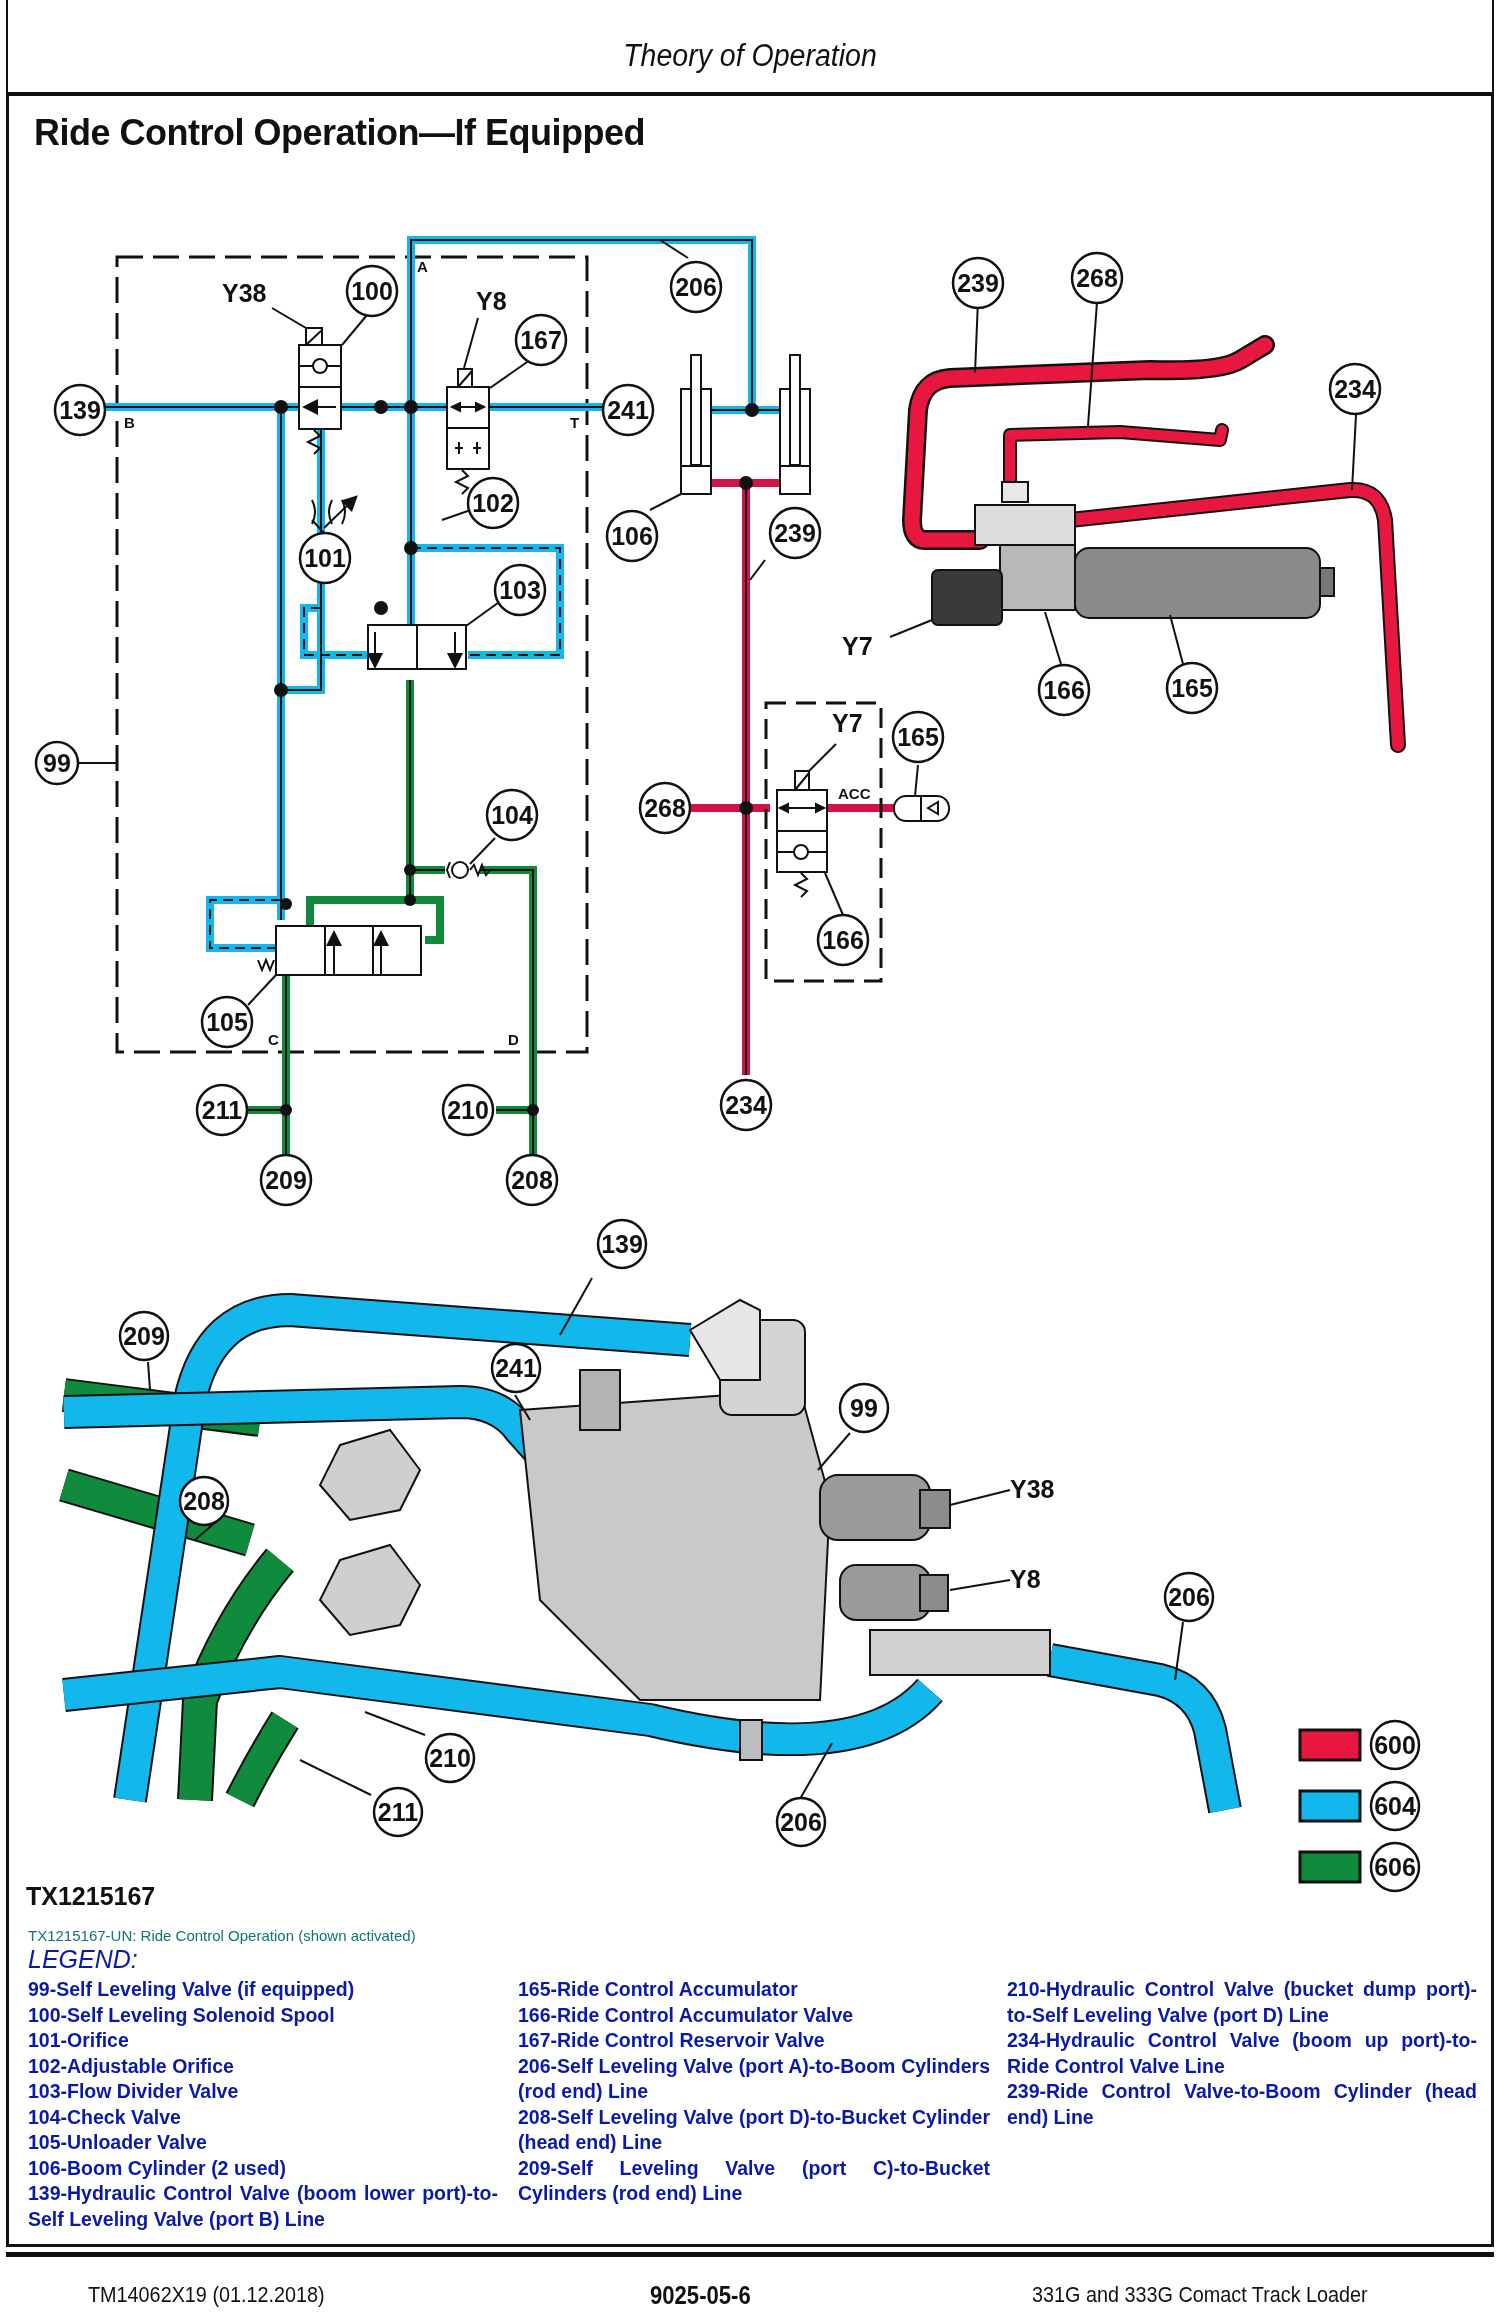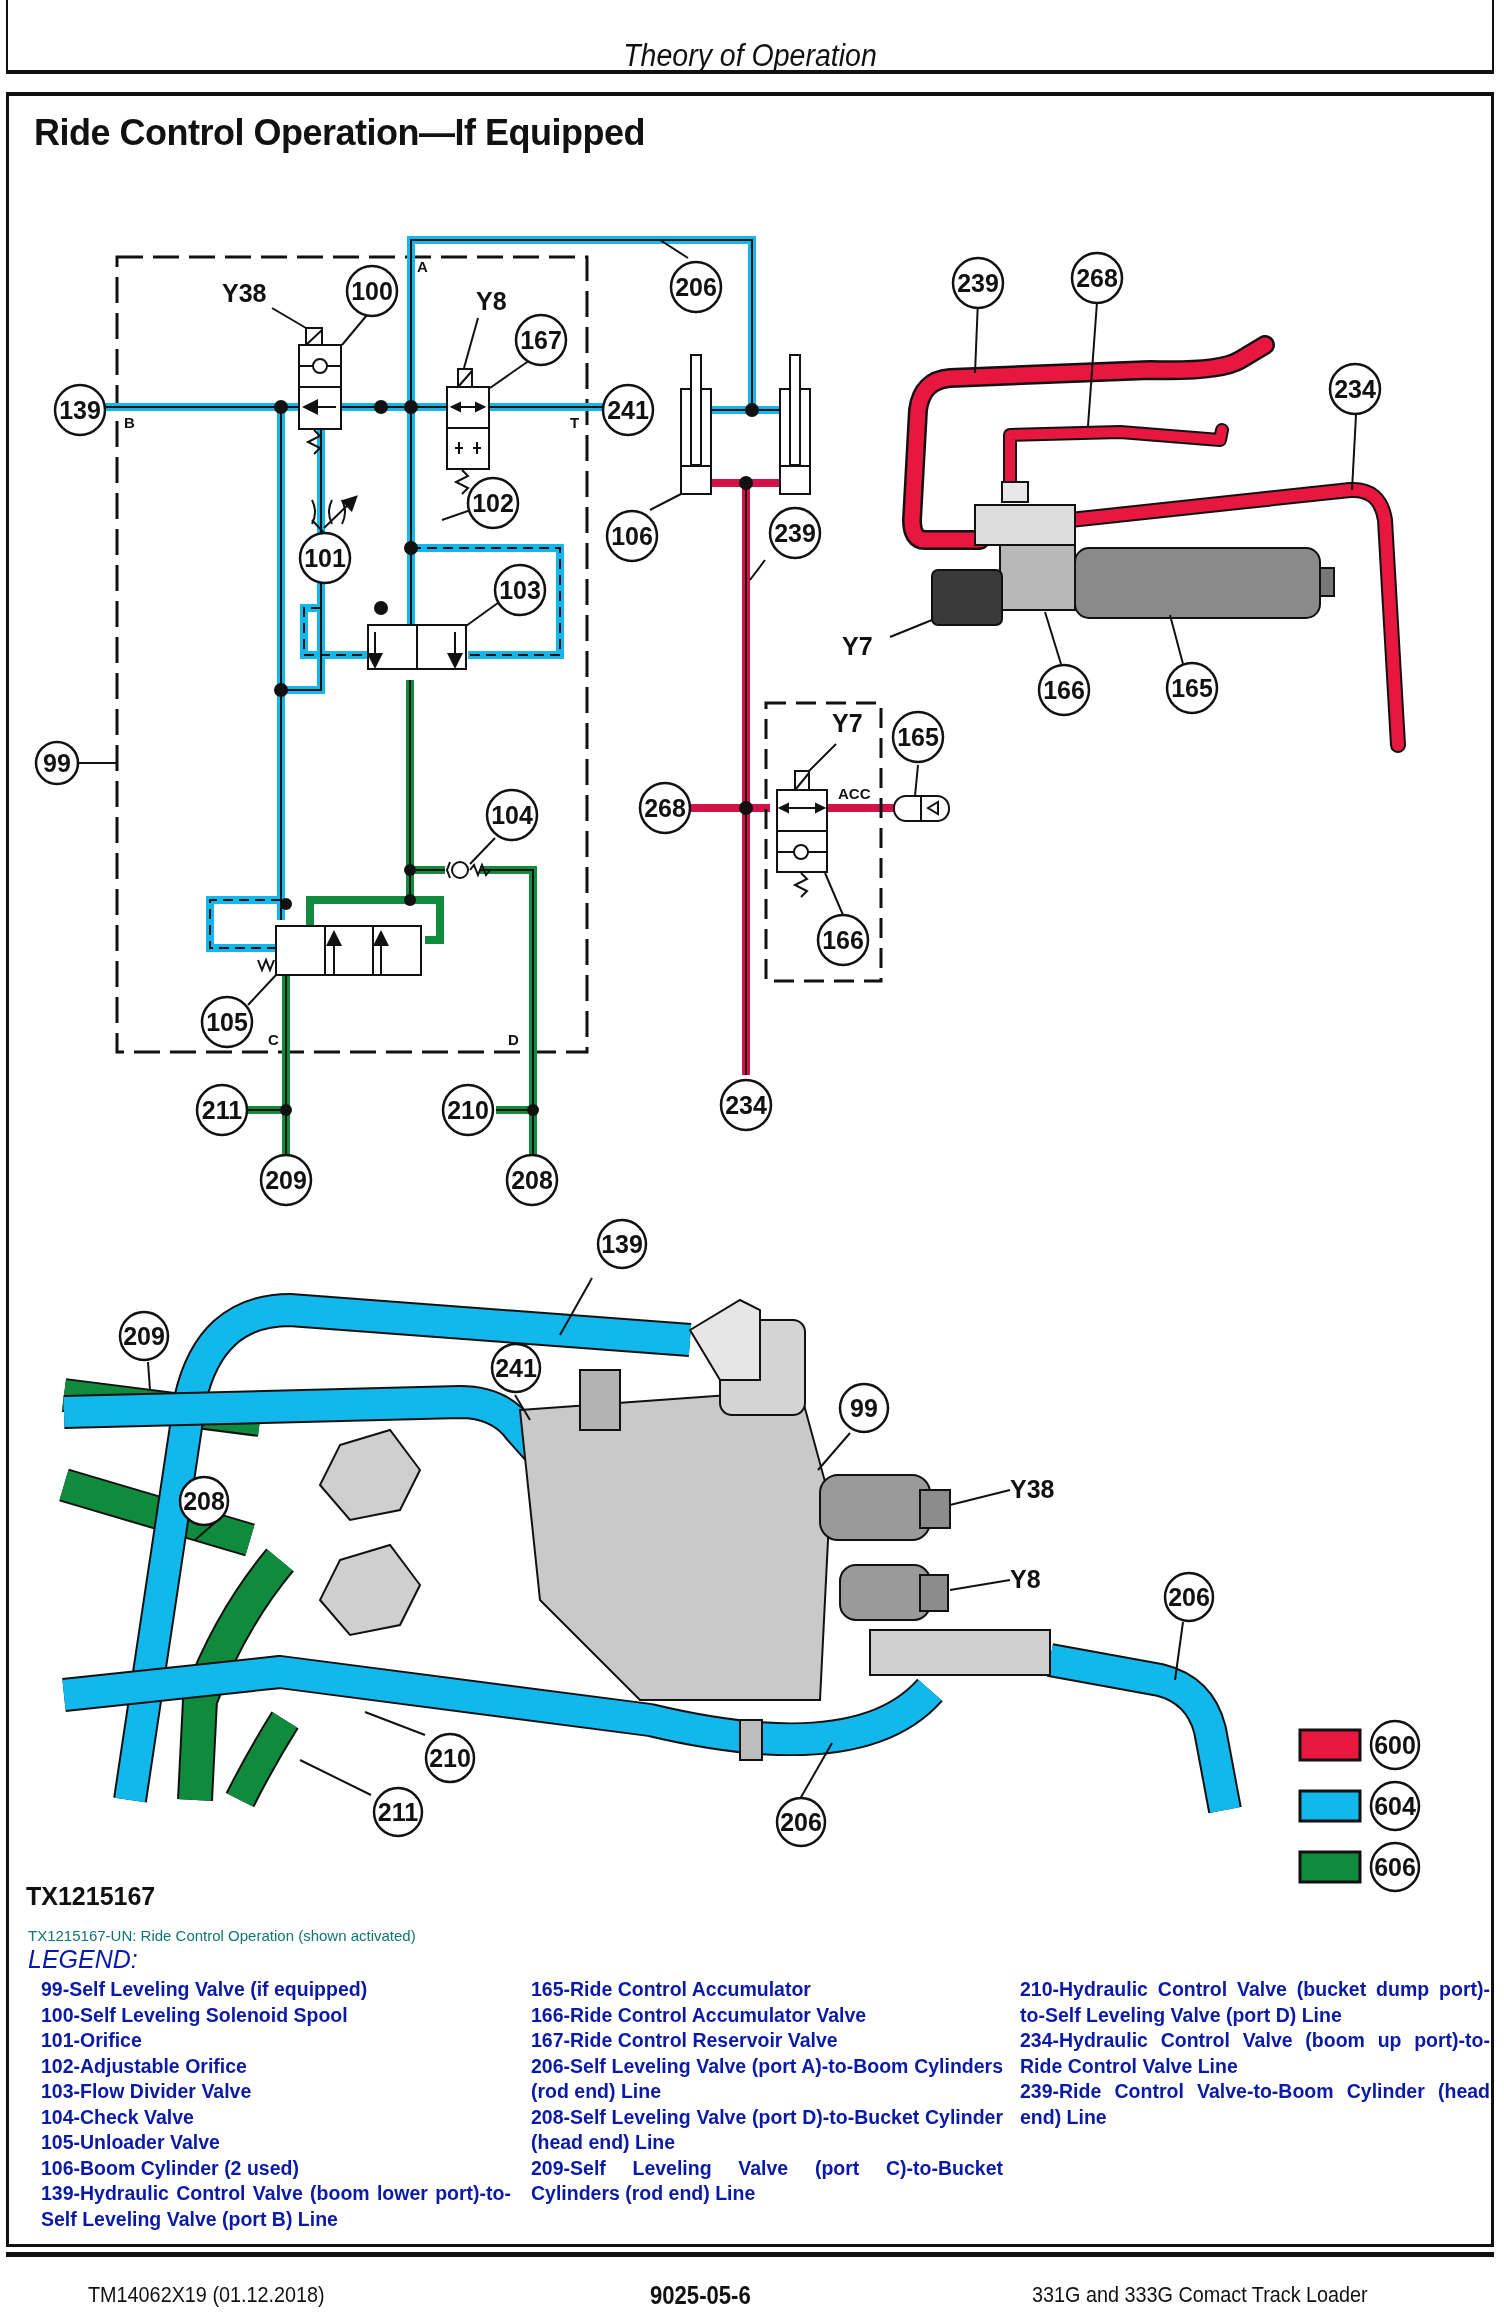--- a/index.html
+++ b/index.html
@@ -1,27 +1,27 @@
 <!DOCTYPE html>
 <html><head>
 <meta charset="utf-8">
 <style>
   html, body { margin: 0; padding: 0; background: #fff; }
   body { width: 1504px; height: 2320px; position: relative; font-family: "Liberation Sans", sans-serif; color: #111; overflow: hidden; }
-  .header-box { position: absolute; left: 6px; top: 0; width: 1488px; height: 74px; border-left: 2px solid #111; border-right: 2px solid #111; border-bottom: 4px solid #111; box-sizing: border-box; }
+  .header-box { position: absolute; left: 6px; top: 0; width: 1488px; height: 96px; border-left: 2px solid #111; border-right: 2px solid #111; border-bottom: 4px solid #111; box-sizing: border-box; }
   .header-title { position: absolute; left: 0; right: 0; top: 38px; text-align: center; font-size: 31px; font-style: italic; font-family: "Liberation Sans", sans-serif; transform: scaleX(0.92); }
   .main-box { position: absolute; left: 6px; top: 92px; width: 1488px; height: 2155px; border: 3px solid #111; border-top-width: 4px; box-sizing: border-box; }
   .section-title { position: absolute; left: 22px; top: 112px; font-size: 36px; font-weight: bold; letter-spacing: -0.5px; margin-left: 12px; }
   svg.diagram { position: absolute; left: 0; top: 0; }
   .callout-text { font-family: "Liberation Sans", sans-serif; font-weight: bold; font-size: 25px; fill: #111; }
   .port-text { font-family: "Liberation Sans", sans-serif; font-weight: bold; font-size: 15px; fill: #111; }
   .tx-id { position: absolute; left: 26px; top: 1882px; font-size: 25px; font-weight: bold; }
   .caption { position: absolute; left: 28px; top: 1927px; font-size: 15px; color: #0f766e; }
   .legend-heading { position: absolute; left: 28px; top: 1945px; font-size: 25px; color: #0a1aa8; font-style: italic; }
-  .legend-col { position: absolute; top: 1977px; font-size: 19.5px; font-weight: bold; color: #0a1aa8; line-height: 25.5px; margin-left: 13px; }
+  .legend-col { position: absolute; top: 1977px; font-size: 19.5px; font-weight: bold; color: #0a1aa8; line-height: 25.5px; }
   .legend-col div { text-align: justify; text-align-last: left; }
   .col1 { left: 28px; width: 470px; }
   .col2 { left: 518px; width: 472px; }
   .col3 { left: 1007px; width: 470px; }
   .footer-rule { position: absolute; left: 6px; top: 2252px; width: 1488px; height: 5px; background: #111; }
   .footer-left { position: absolute; left: 88px; top: 2282px; font-size: 22px; transform: scaleX(0.9); transform-origin: left; }
   .footer-center { position: absolute; left: 650px; top: 2280px; font-size: 26px; font-weight: bold; transform: scaleX(0.85); transform-origin: left; }
   .footer-right { position: absolute; left: 1032px; top: 2282px; font-size: 22px; transform: scaleX(0.9); transform-origin: left; }
 </style>
 </head>

